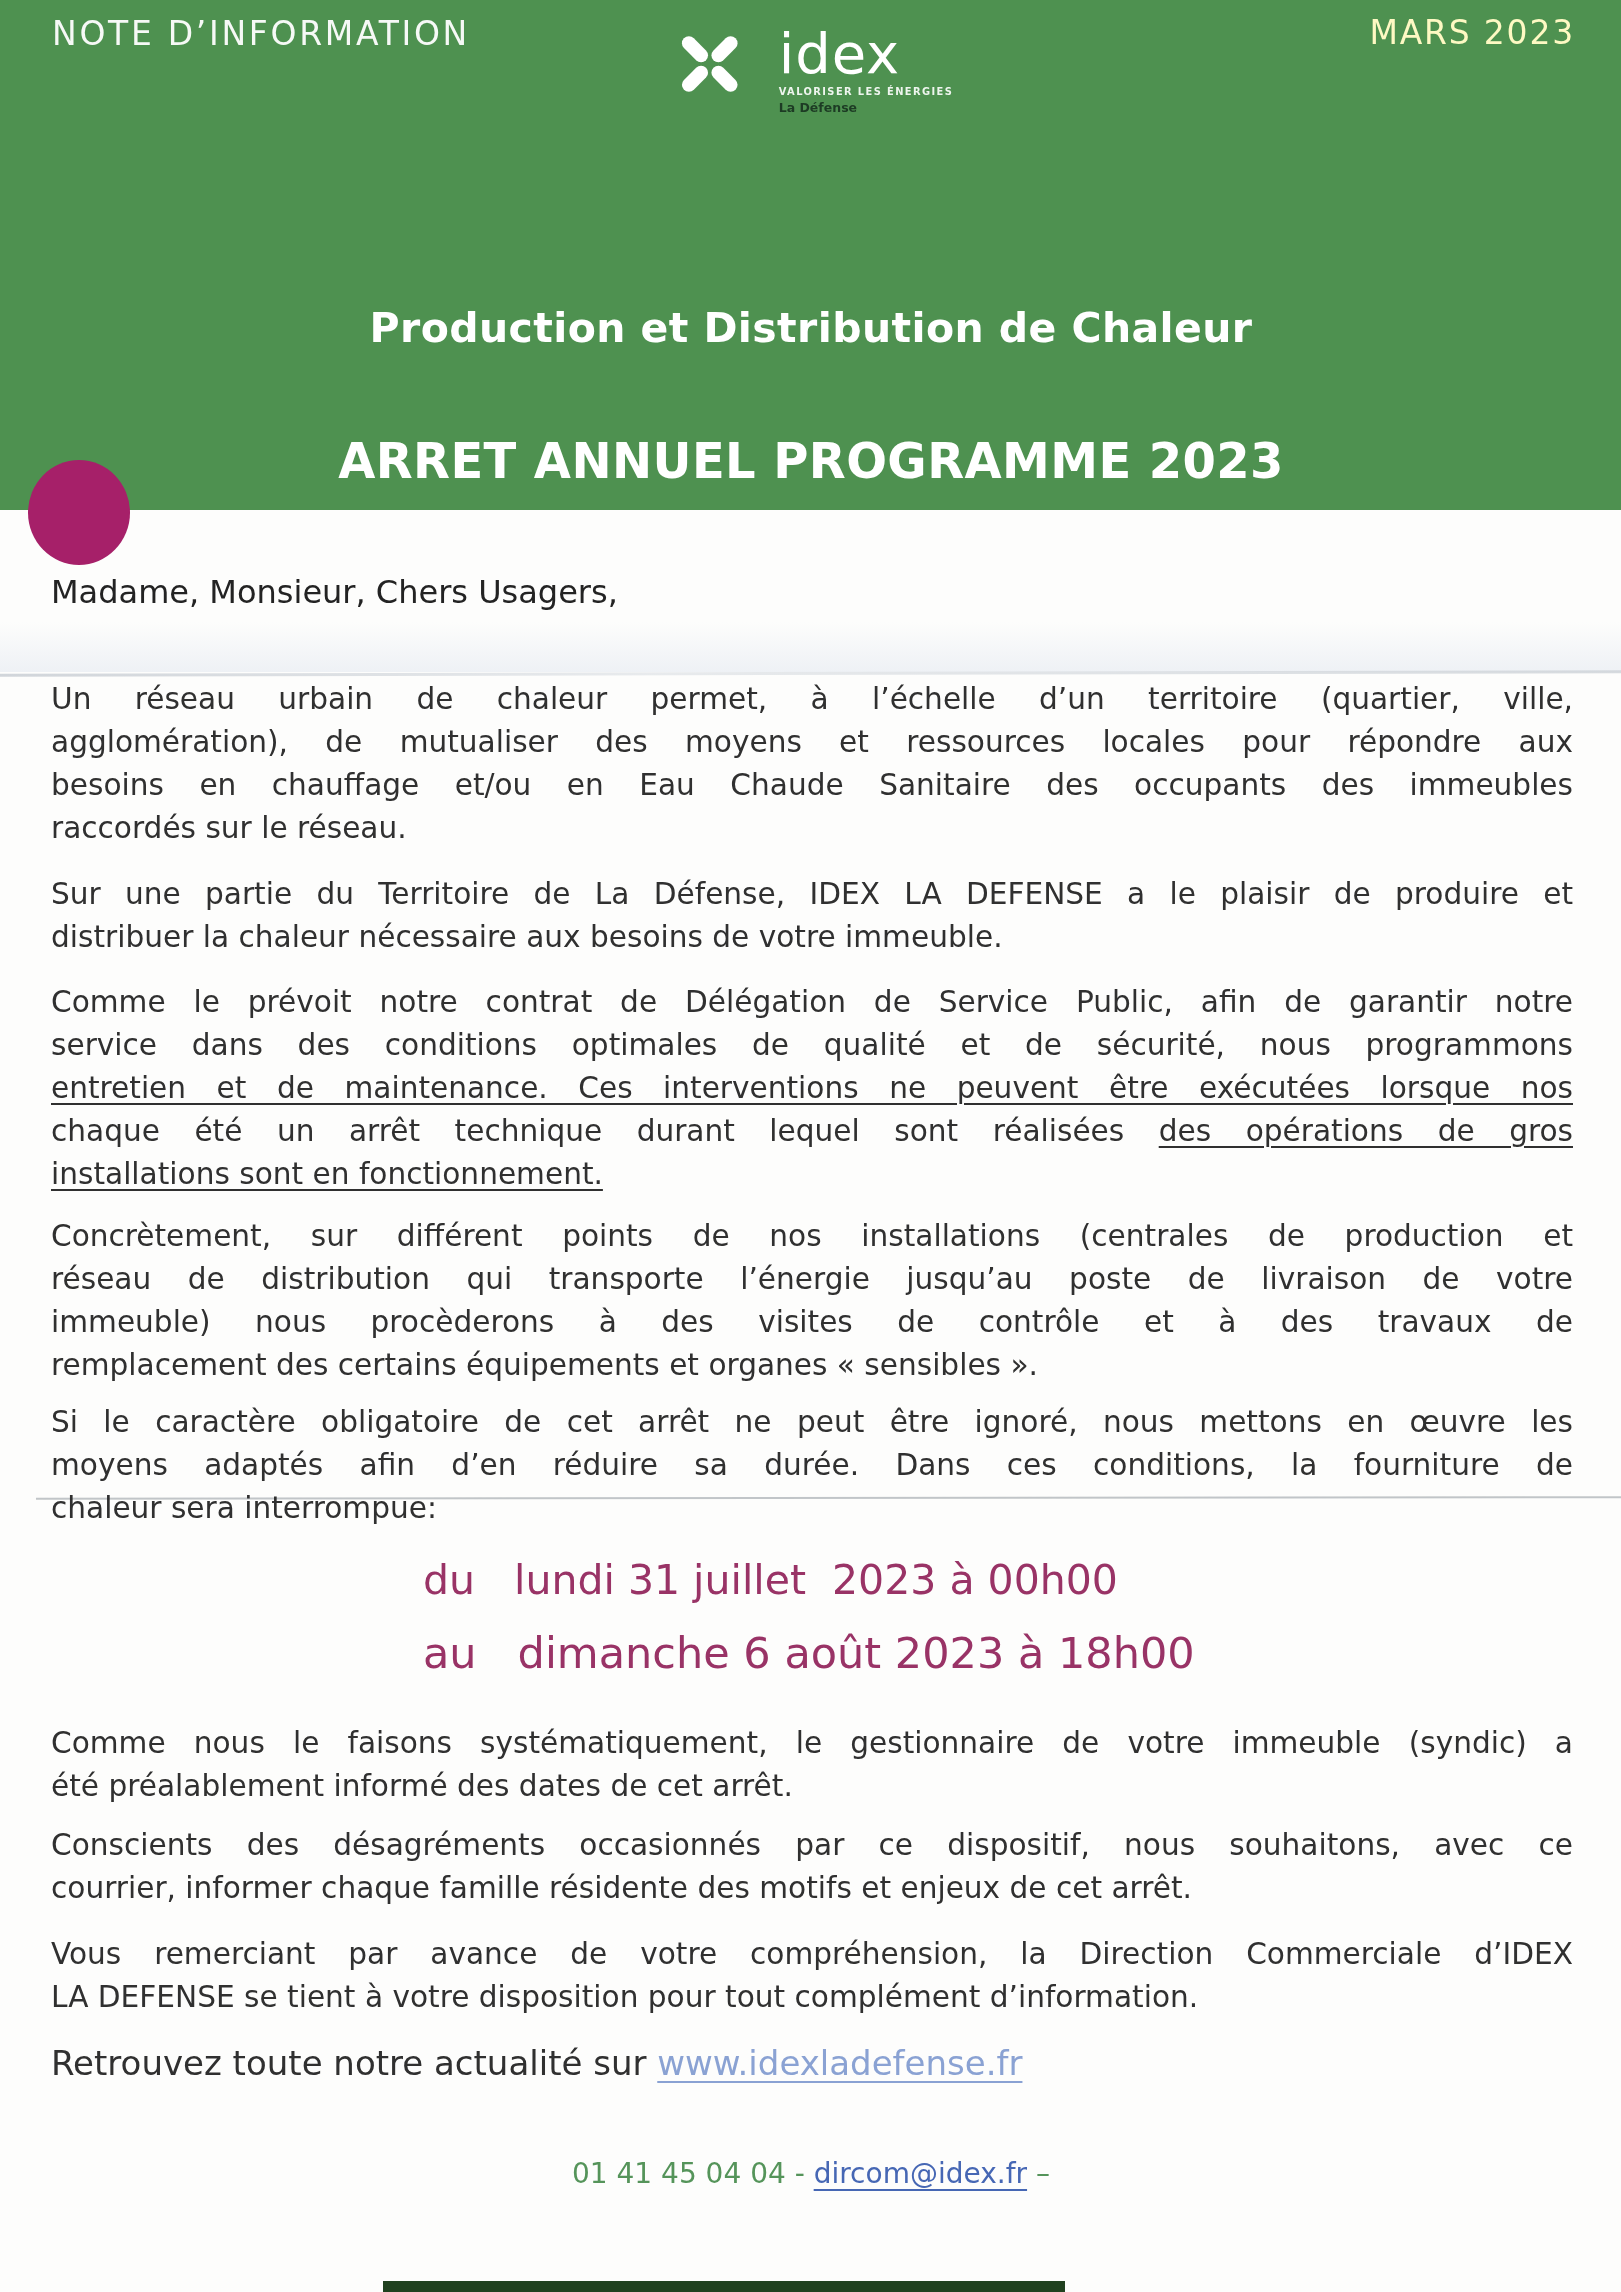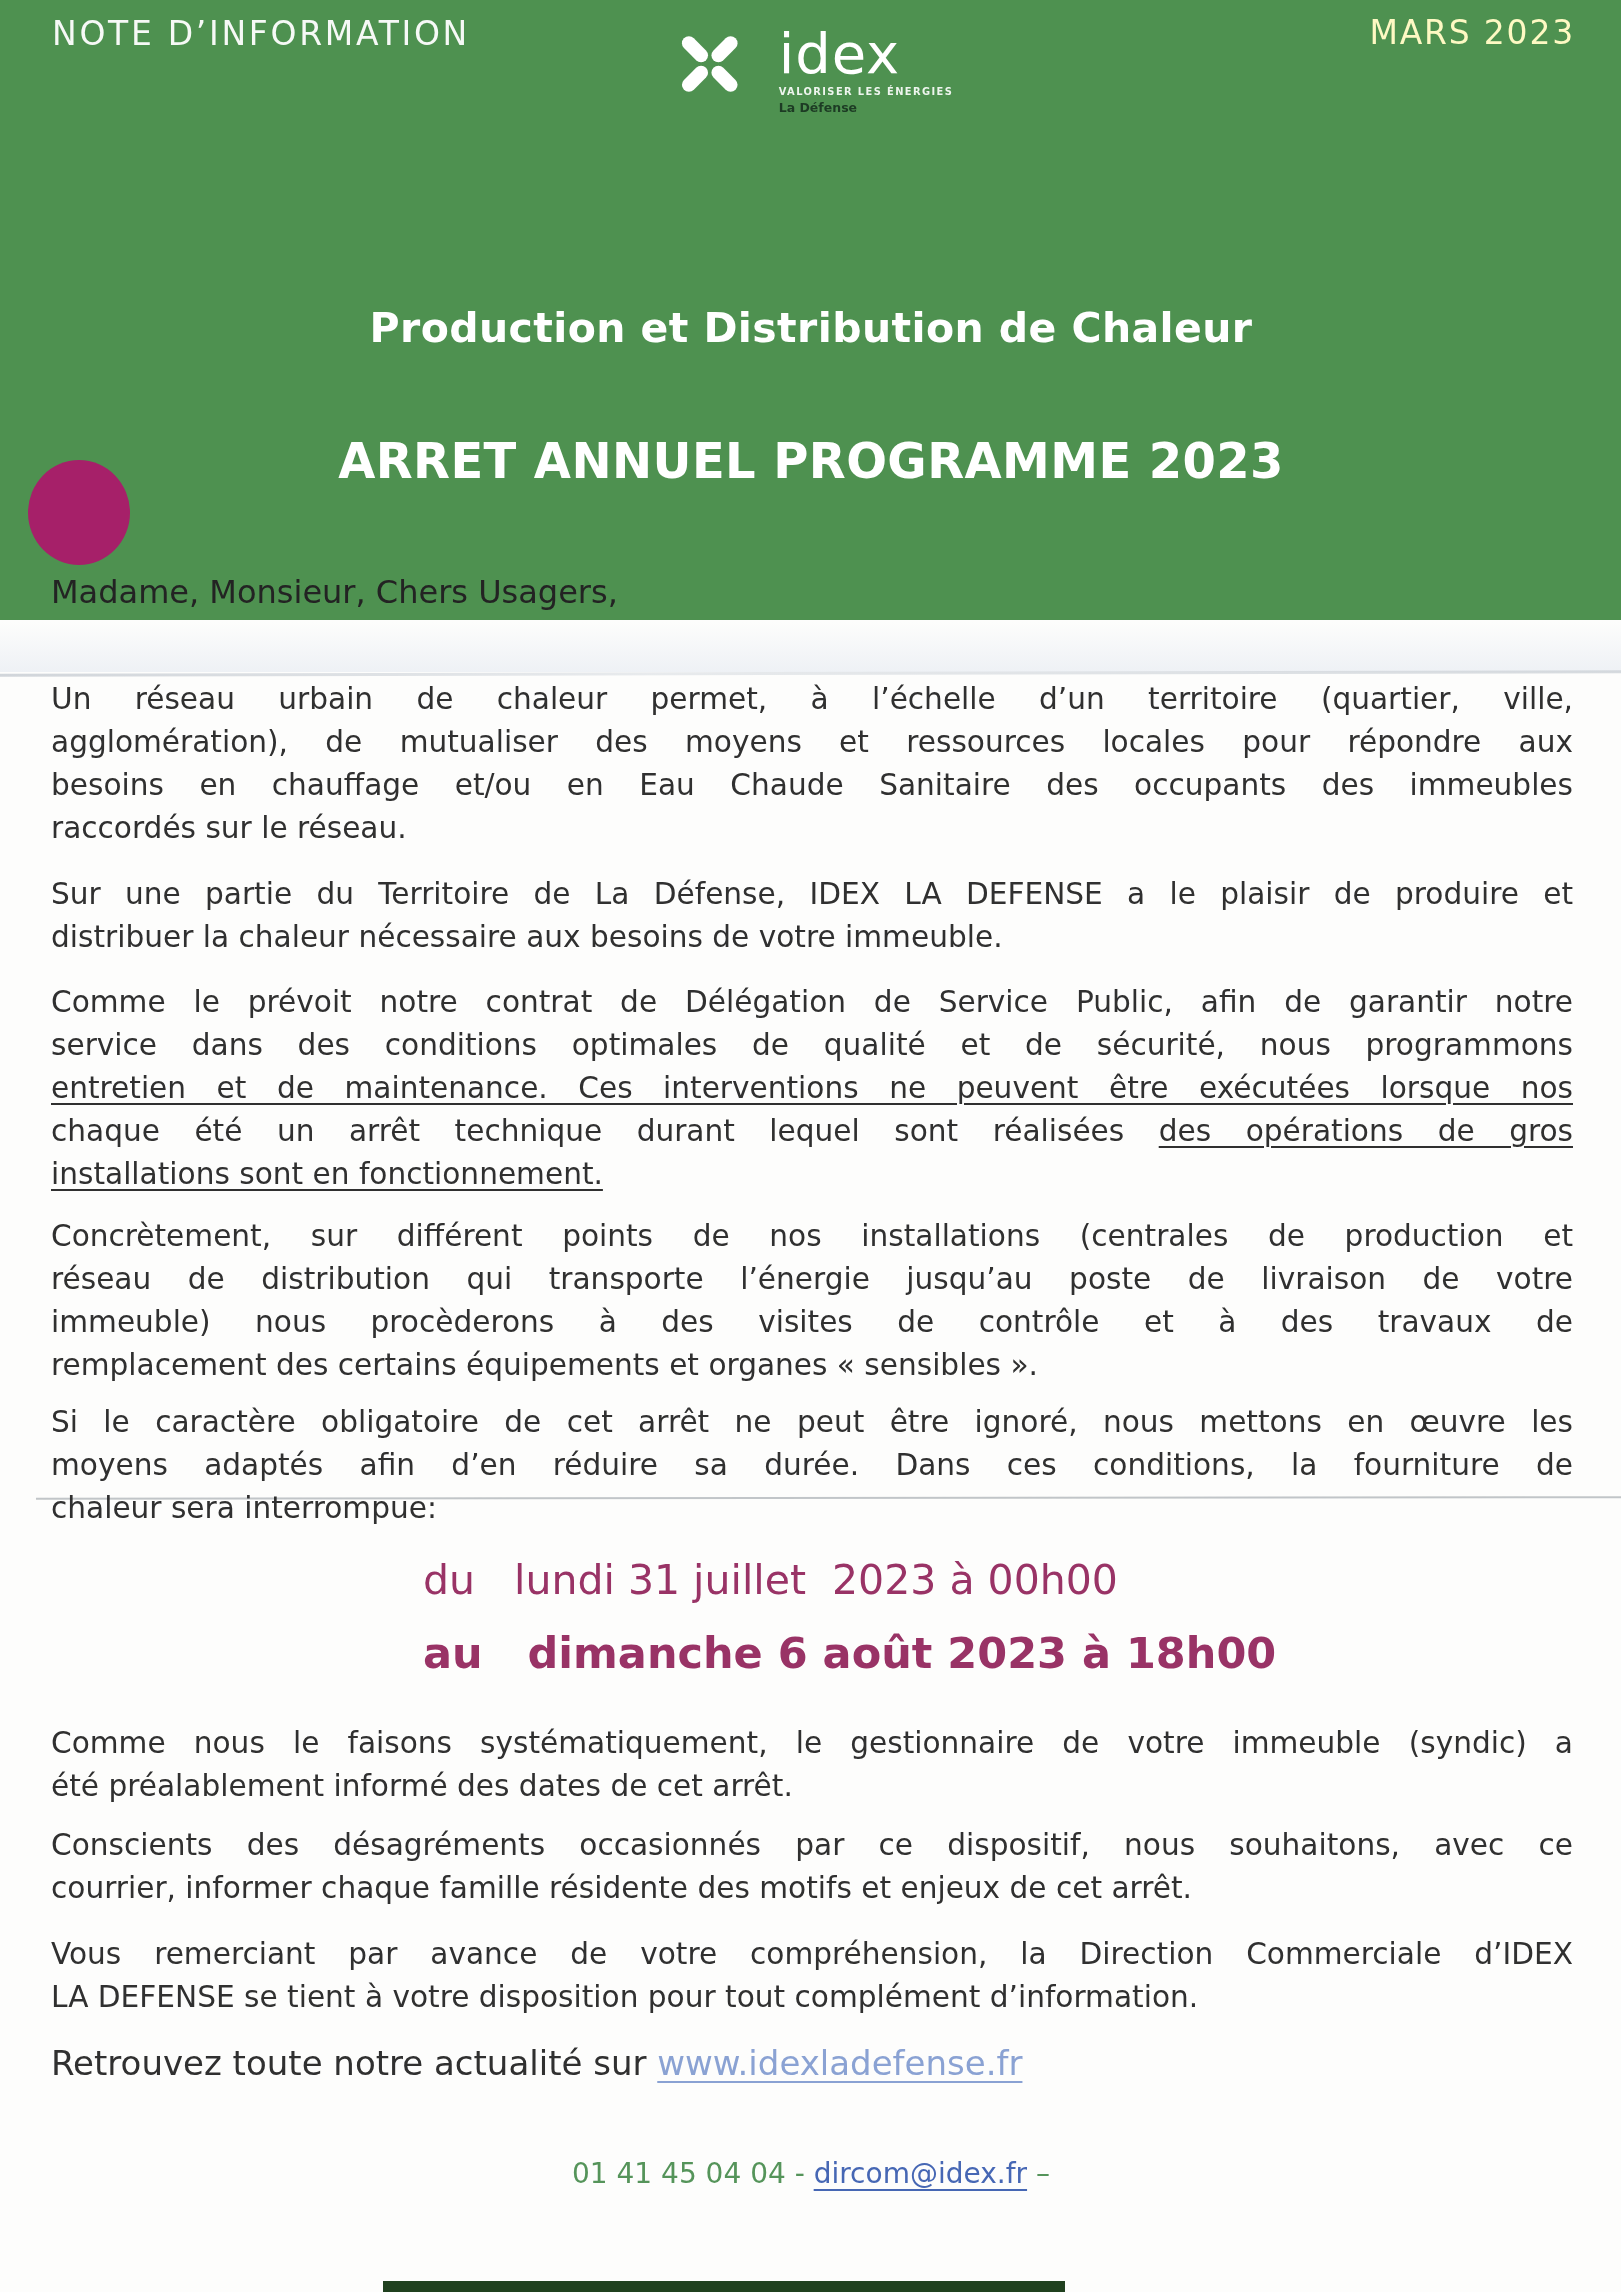--- a/index.html
+++ b/index.html
@@ -3,21 +3,21 @@
 <meta charset="utf-8">
 <style>
   html,body{margin:0;padding:0;background:#d8d8d8;}
   #page{
     position:relative; width:1622px; height:2293px; margin:0 auto;
     background:#fdfdfc; overflow:hidden;
     font-family:"DejaVu Sans","Liberation Sans",sans-serif;
     color:#2b2b2b;
   }
   
-  .header{position:absolute;top:0;left:0;right:0;height:620px;background:#4e9150;}
+  .header{position:absolute;top:0;left:0;right:0;height:510px;background:#4e9150;}
   .kicker{position:absolute;top:14.3px;left:52px;color:#f6f9f6;font-size:33px;letter-spacing:2.7px;font-weight:400;}
   .issue{position:absolute;top:12.5px;right:47px;color:#fef9c3;font-size:33px;letter-spacing:1.8px;font-weight:400;}
   .logo{position:absolute;top:23px;left:50%;transform:translateX(-50%);display:flex;align-items:flex-start;gap:28px;}
   .logo-mark{width:82px;height:82px;flex:0 0 auto;}
   .logo-text{display:flex;flex-direction:column;align-items:flex-start;margin-top:5.4px;}
   .logo-brand{color:#ffffff;font-size:56px;line-height:52px;font-weight:400;letter-spacing:0.9px;}
   .logo-tagline{color:#eef5ee;font-size:9.9px;letter-spacing:1.4px;margin-top:5.4px;font-weight:700;}
   .logo-region{color:#1d3b24;font-size:12.5px;font-weight:700;margin-top:3.6px;}
   .hd-title{position:absolute;top:304px;left:0;width:100%;text-align:center;color:#fff;font-size:41px;font-weight:700;letter-spacing:0.4px;}
   .hd-subtitle{position:absolute;top:432px;left:0;width:100%;text-align:center;color:#fff;font-size:48px;font-weight:700;letter-spacing:0.4px;transform:scaleY(1.04);}
@@ -33,21 +33,21 @@
   .body-text{position:absolute;left:51px;top:573px;width:1522px;font-size:29.6px;line-height:43px;color:#303030;}
   .salutation{font-size:32px;line-height:39px;margin:0 0 66px 0;color:#232323;}
   .para{margin:0 0 23px 0;}
   .para.g24{margin-bottom:21.5px;} .para.g22{margin-bottom:19.7px;}
   .para.g16{margin-bottom:14.3px;} .para.g0{margin-bottom:0;}
   .jl{text-align:justify;text-align-last:justify;}
   .ll{text-align:left;text-align-last:left;}
   .ul{text-decoration:underline;text-decoration-thickness:2.2px;text-underline-offset:5.4px;}
   .dates{margin-top:23px;color:#993366;padding-left:372px;}
   .date-line{white-space:pre-wrap;font-size:41px;line-height:54px;}
-  .date-line.second{font-size:43px;line-height:56px;margin-top:18px;font-weight:bold;}
+  .date-line.second{font-size:43px;line-height:56px;margin-top:18px;}
   .p6{margin-top:41px;}
   .p7{margin-top:16px;}
   .p8{margin-top:23px;}
   .p9{margin-top:23px;font-size:34px;}
   a.link{color:#8aa2d3;text-decoration:underline;text-decoration-thickness:1.8px;text-underline-offset:6.3px;cursor:pointer;}
   a.link.mail{color:#4667b4;}
   
   .footer{position:absolute;top:2153px;left:0;width:100%;text-align:center;color:#55945a;font-size:28px;line-height:41px;}
 </style>
 </head>

